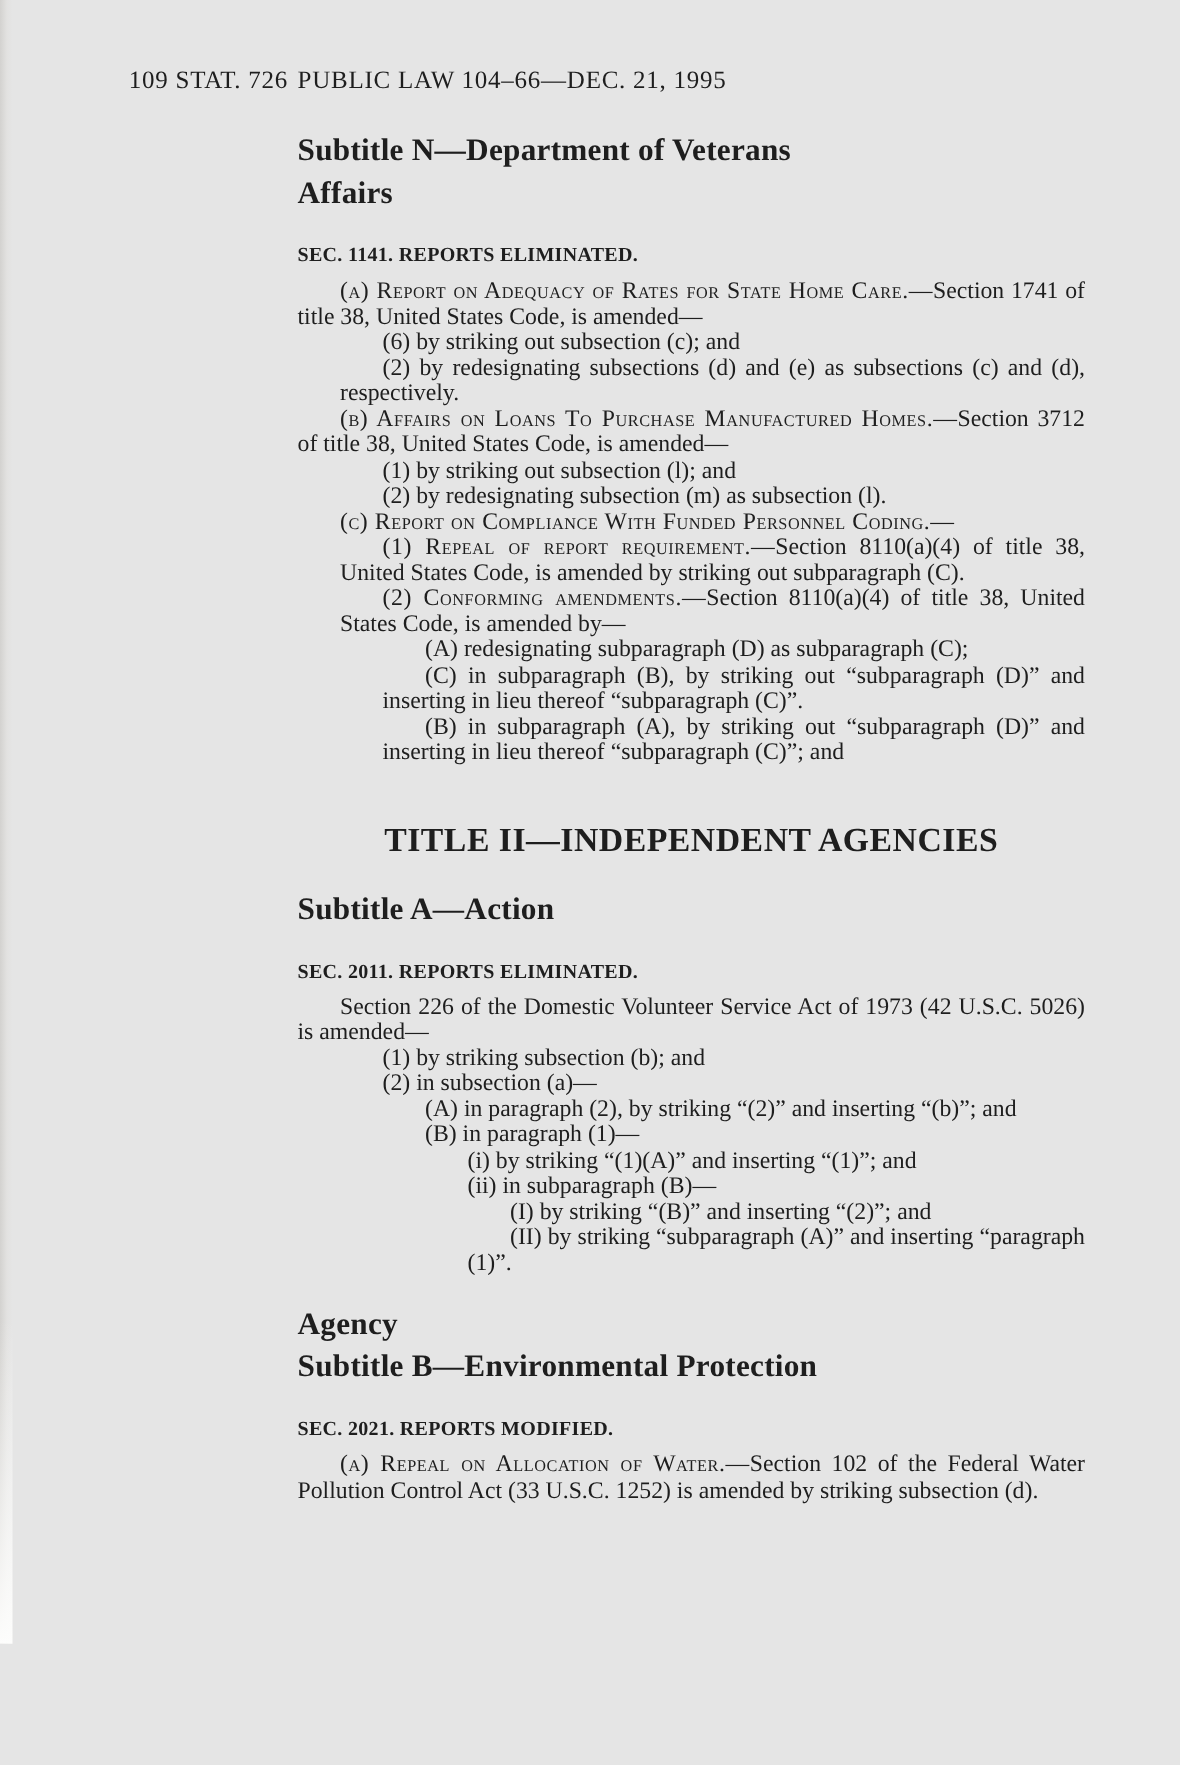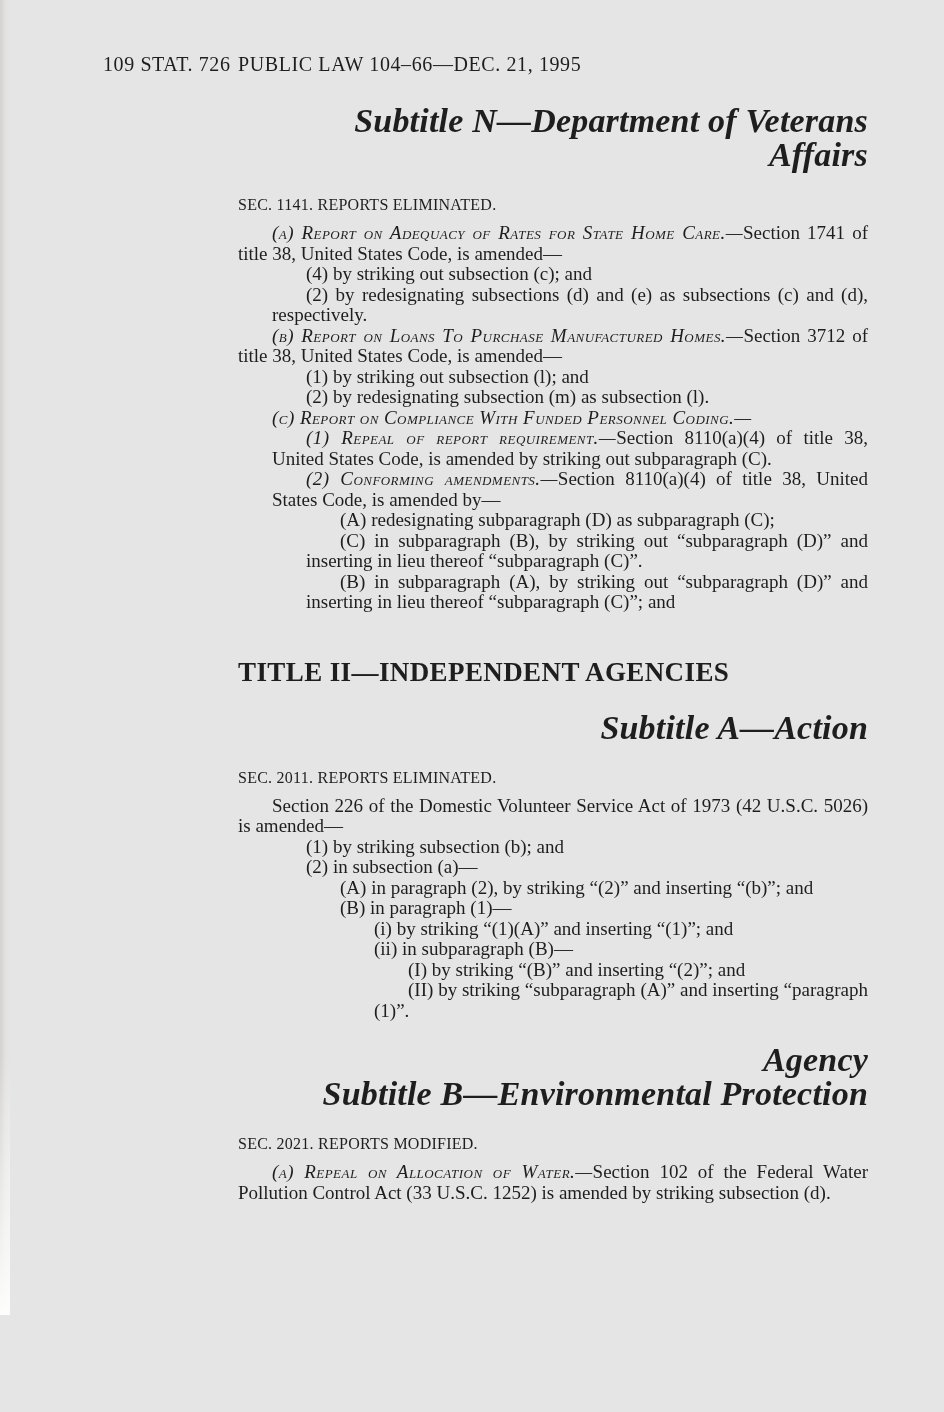--- a/index.html
+++ b/index.html
@@ -18,57 +18,57 @@
   }
   .scan-edge:after{
     content:"";position:absolute;left:0;bottom:0;width:100%;height:260px;
     background:linear-gradient(to bottom, rgba(253,253,252,0), #fdfdfc);
   }
   header{position:absolute;top:53px;left:0;width:944px;height:26px;font-size:20px;}
   .stat{position:absolute;left:103px;top:0;letter-spacing:.6px;white-space:nowrap;}
   .law{position:absolute;left:238px;top:0;width:630px;text-align:left;letter-spacing:.6px;white-space:nowrap;}
   .column{position:absolute;left:238px;top:92px;width:630px;padding-top:12px;}
   .subtitle-heading{
-    font-size:34px;font-weight:700;text-align:right;line-height:34px;
-    margin:22px 0 16px;letter-spacing:.2px;font-style:italic;
+    font-size:25px;font-weight:700;text-align:left;line-height:34px;
+    margin:22px 0 16px;letter-spacing:.2px;
   }
   .subtitle-heading:first-child{margin-top:0;}
   .title-heading{
-    font-size:27px;font-weight:700;line-height:34px;
+    font-size:27px;font-weight:700;text-align:center;line-height:34px;
     margin:42px 0 8px;letter-spacing:.4px;
   }
   .sec-heading{
-    font-size:16px;font-weight:400;margin:24px 0 9px;letter-spacing:.25px;
+    font-size:16px;font-weight:700;margin:24px 0 9px;letter-spacing:.25px;
   }
   .para{
     margin:0;font-size:19px;line-height:20.5px;text-align:justify;
     padding-left:calc(var(--lv,0) * 34px);
     text-indent:34px;
   }
-  .para .sc{font-variant:small-caps;letter-spacing:.45px;font-style:italic;}
+  .para .sc{font-variant:small-caps;letter-spacing:.45px;}
 </style>
 </head>
 <body>
 
 <div class="sheet">
   <div class="scan-edge"></div>
   <header>
     <span class="stat">109 STAT. 726</span>
     <span class="law">PUBLIC LAW 104–66—DEC. 21, 1995</span>
   </header>
   <main class="column">
       <div class="subtitle-heading">
         <div>Subtitle N—Department of Veterans</div>
         <div>Affairs</div>
       </div>
       <div class="sec-heading">SEC. 1141. REPORTS ELIMINATED.</div>
       <p class="para" style="--lv: 0;"><span class="sc">(a) Report on Adequacy of Rates for State Home Care.—</span><span>Section 1741 of title 38, United States Code, is amended—</span></p>
-      <p class="para" style="--lv: 1;"><span>(4) by striking out subsection (c); and</span></p>
+      <p class="para" style="--lv: 1;"><span>(6) by striking out subsection (c); and</span></p>
       <p class="para" style="--lv: 1;"><span>(2) by redesignating subsections (d) and (e) as subsections (c) and (d), respectively.</span></p>
-      <p class="para" style="--lv: 0;"><span class="sc">(b) Report on Loans To Purchase Manufactured Homes.—</span><span>Section 3712 of title 38, United States Code, is amended—</span></p>
+      <p class="para" style="--lv: 0;"><span class="sc">(b) Affairs on Loans To Purchase Manufactured Homes.—</span><span>Section 3712 of title 38, United States Code, is amended—</span></p>
       <p class="para" style="--lv: 1;"><span>(1) by striking out subsection (l); and</span></p>
       <p class="para" style="--lv: 1;"><span>(2) by redesignating subsection (m) as subsection (l).</span></p>
       <p class="para" style="--lv: 0;"><span class="sc">(c) Report on Compliance With Funded Personnel Coding.—</span></p>
       <p class="para" style="--lv: 1;"><span class="sc">(1) Repeal of report requirement.—</span><span>Section 8110(a)(4) of title 38, United States Code, is amended by striking out subparagraph (C).</span></p>
       <p class="para" style="--lv: 1;"><span class="sc">(2) Conforming amendments.—</span><span>Section 8110(a)(4) of title 38, United States Code, is amended by—</span></p>
       <p class="para" style="--lv: 2;"><span>(A) redesignating subparagraph (D) as subparagraph (C);</span></p>
       <p class="para" style="--lv: 2;"><span>(C) in subparagraph (B), by striking out “subparagraph (D)” and inserting in lieu thereof “subparagraph (C)”.</span></p>
       <p class="para" style="--lv: 2;"><span>(B) in subparagraph (A), by striking out “subparagraph (D)” and inserting in lieu thereof “subparagraph (C)”; and</span></p>
       <div class="title-heading">
         <div>TITLE II—INDEPENDENT AGENCIES</div>

